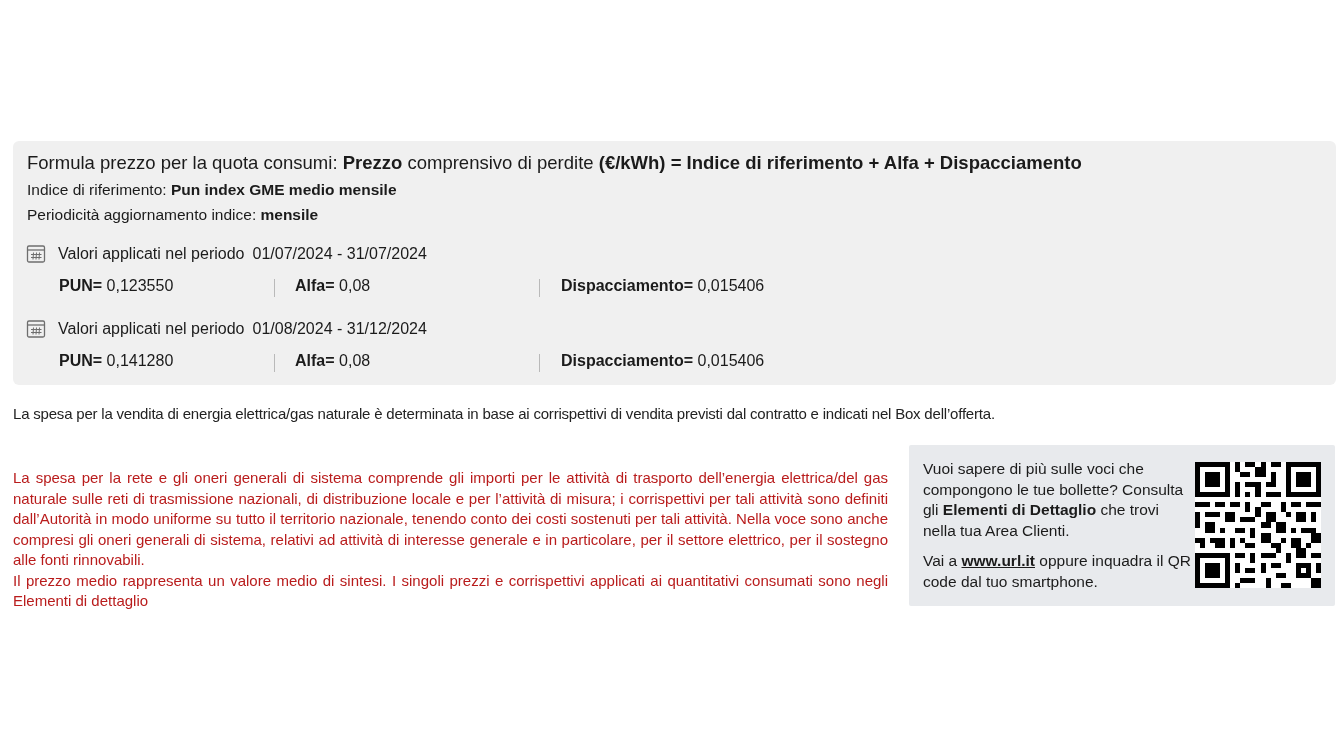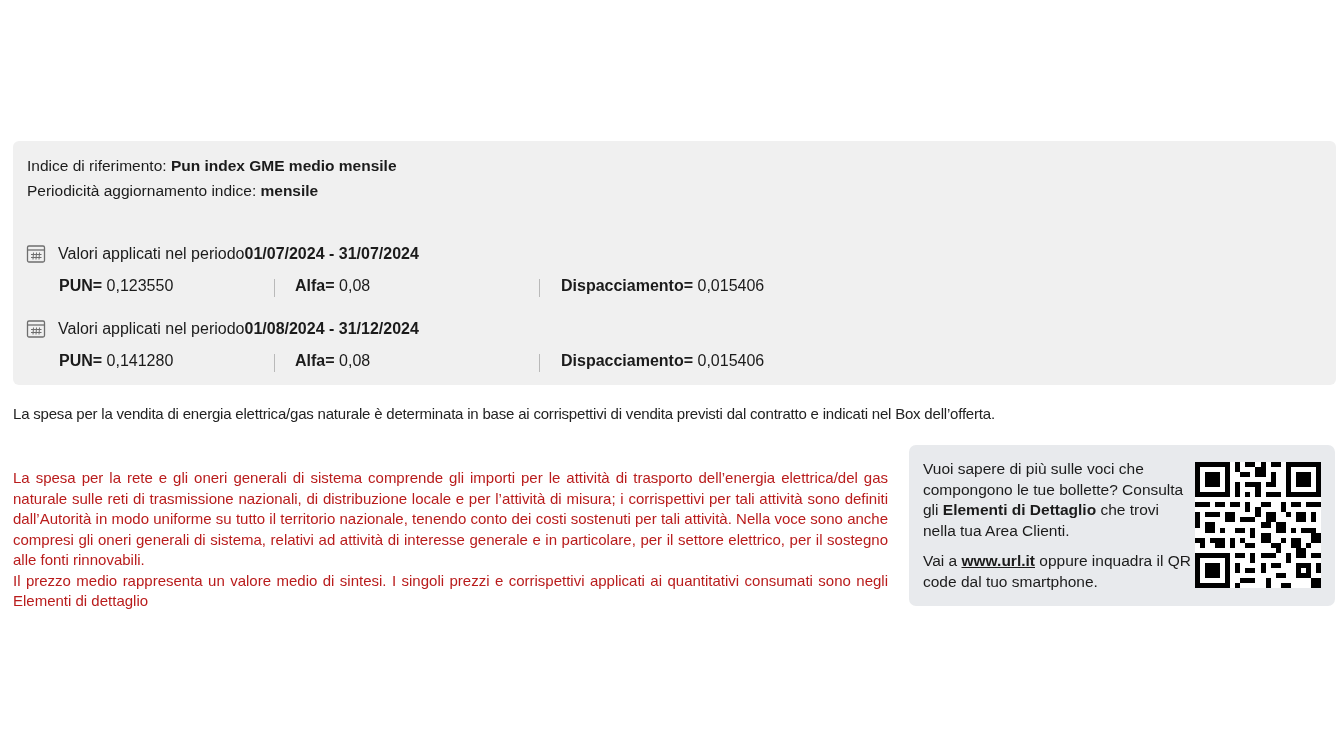--- a/index.html
+++ b/index.html
@@ -12,57 +12,60 @@
 
     .formula-box {
       position: absolute; left: 13px; top: 141px; width: 1323px; height: 244px;
       background: #f0f0f0; border-radius: 6px;
       padding: 10px 14px;
     }
     .formula-line { font-size: 18.5px; line-height: 24px; white-space: nowrap; }
     .sub-line { font-size: 15.5px; line-height: 20px; margin-top: 5px; white-space: nowrap; }
     .period-head { display: flex; align-items: center; font-size: 16px; height: 22px; white-space: nowrap; }
     .period-head .cal { width: 20px; height: 20px; margin-right: 12px; display: inline-block; }
-    .period-head .dates { font-weight: 700; }
+    .period-head .dates { font-weight: 400; margin-left: 8px; }
     .values { position: relative; height: 22px; margin-top: 12px; font-size: 16px; white-space: nowrap; }
     .val { position: absolute; top: 0; }
     .sep { position: absolute; top: 2px; width: 1px; height: 18px; background: #b9b9b9; }
 
     .p-one { position: absolute; left: 13px; top: 102px; }
     .p-two { position: absolute; left: 13px; top: 177px; }
 
     .vendita {
       position: absolute; left: 13px; top: 404px; font-size: 15px; line-height: 20px;
       letter-spacing: -0.2px; white-space: nowrap; color: #222; text-align: right;
     }
     .rete {
       position: absolute; left: 13px; top: 468px; width: 875px;
       font-size: 15px; line-height: 20.5px; text-align: justify; color: #b91c1c;
     }
     .rete p + p { }
 
     .info-box {
       position: absolute; left: 909px; top: 445px; width: 426px; height: 161px;
-      background: #e8eaed; border-radius: 7px;
+      background: #e8eaed; border-radius: 2px;
     }
     .info-text {
       position: absolute; left: 14px; top: 14px; width: 270px;
       font-size: 15.5px; line-height: 20.5px; color: #1b1b1b;
     }
     .info-text p + p { margin-top: 10px; }
     .info-text a { color: #1b1b1b; font-weight: 700; text-decoration: underline; }
     .qr {
       position: absolute; left: 286px; top: 17px; width: 126px; height: 126px;
       background: #ffffff;
     }
   </style>
 </head>
 <body>
 
 <div class="formula-box">
+  <div class="formula-line">
+    <span>Formula prezzo per la quota consumi: </span><b>Prezzo</b><span> comprensivo di perdite </span><b>(€/kWh) = Indice di riferimento + Alfa + Dispacciamento</b>
+  </div>
   <div class="sub-line">
     <span>Indice di riferimento: </span><b>Pun index GME medio mensile</b>
   </div>
   <div class="sub-line">
     <span>Periodicità aggiornamento indice: </span><b>mensile</b>
   </div>
 
   <div class="p-one">
     <div class="period-head">
       <span class="cal">

